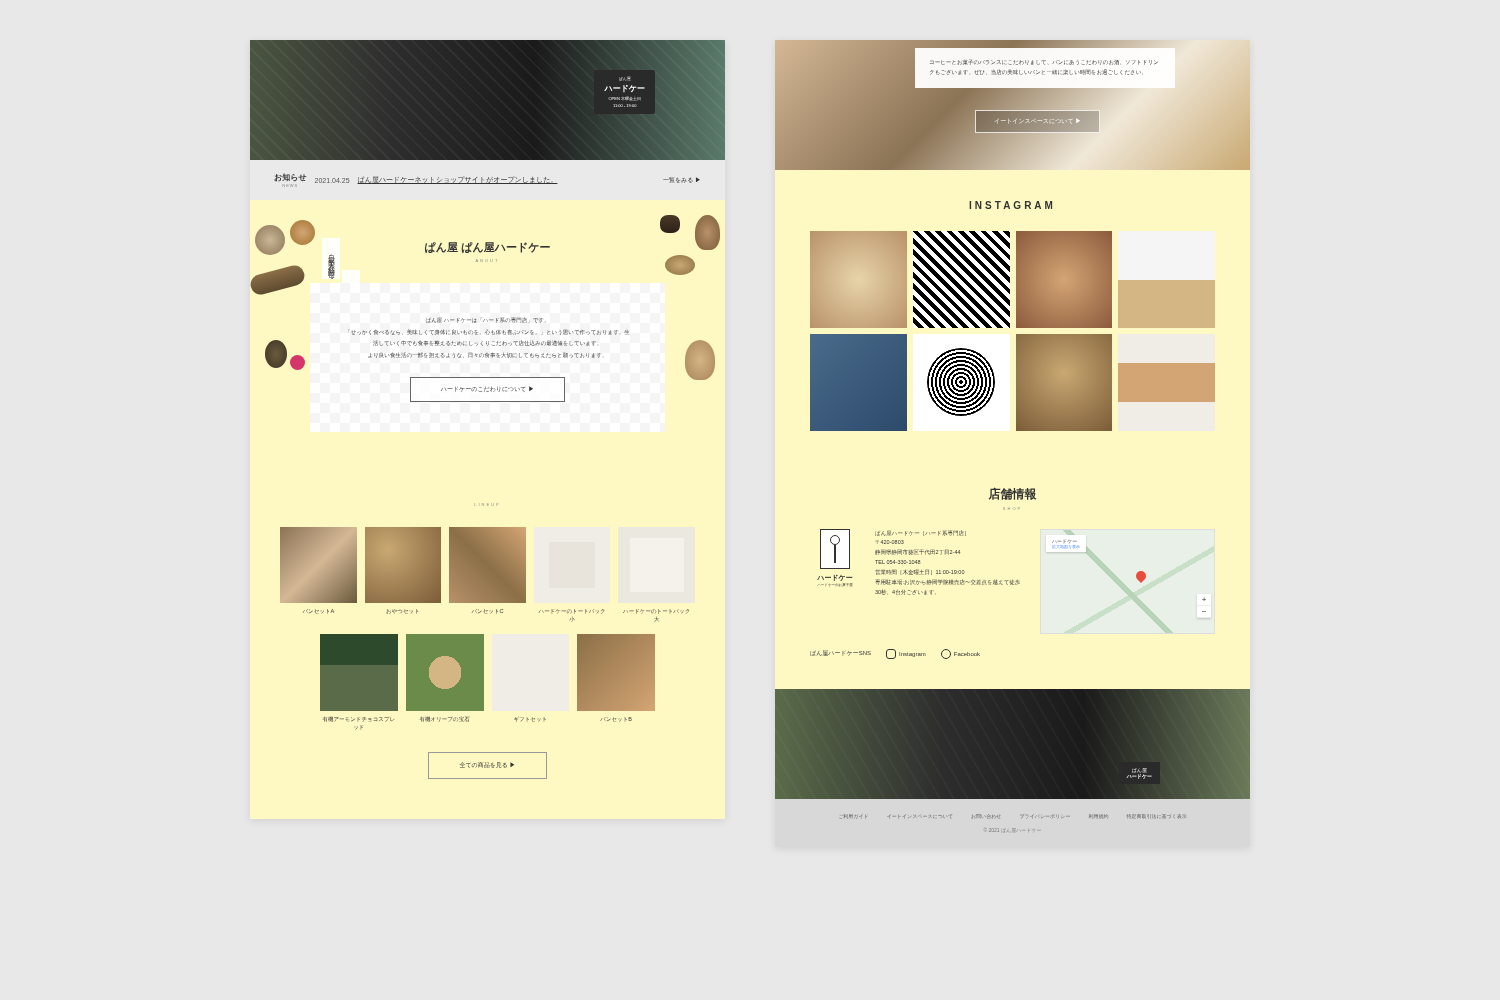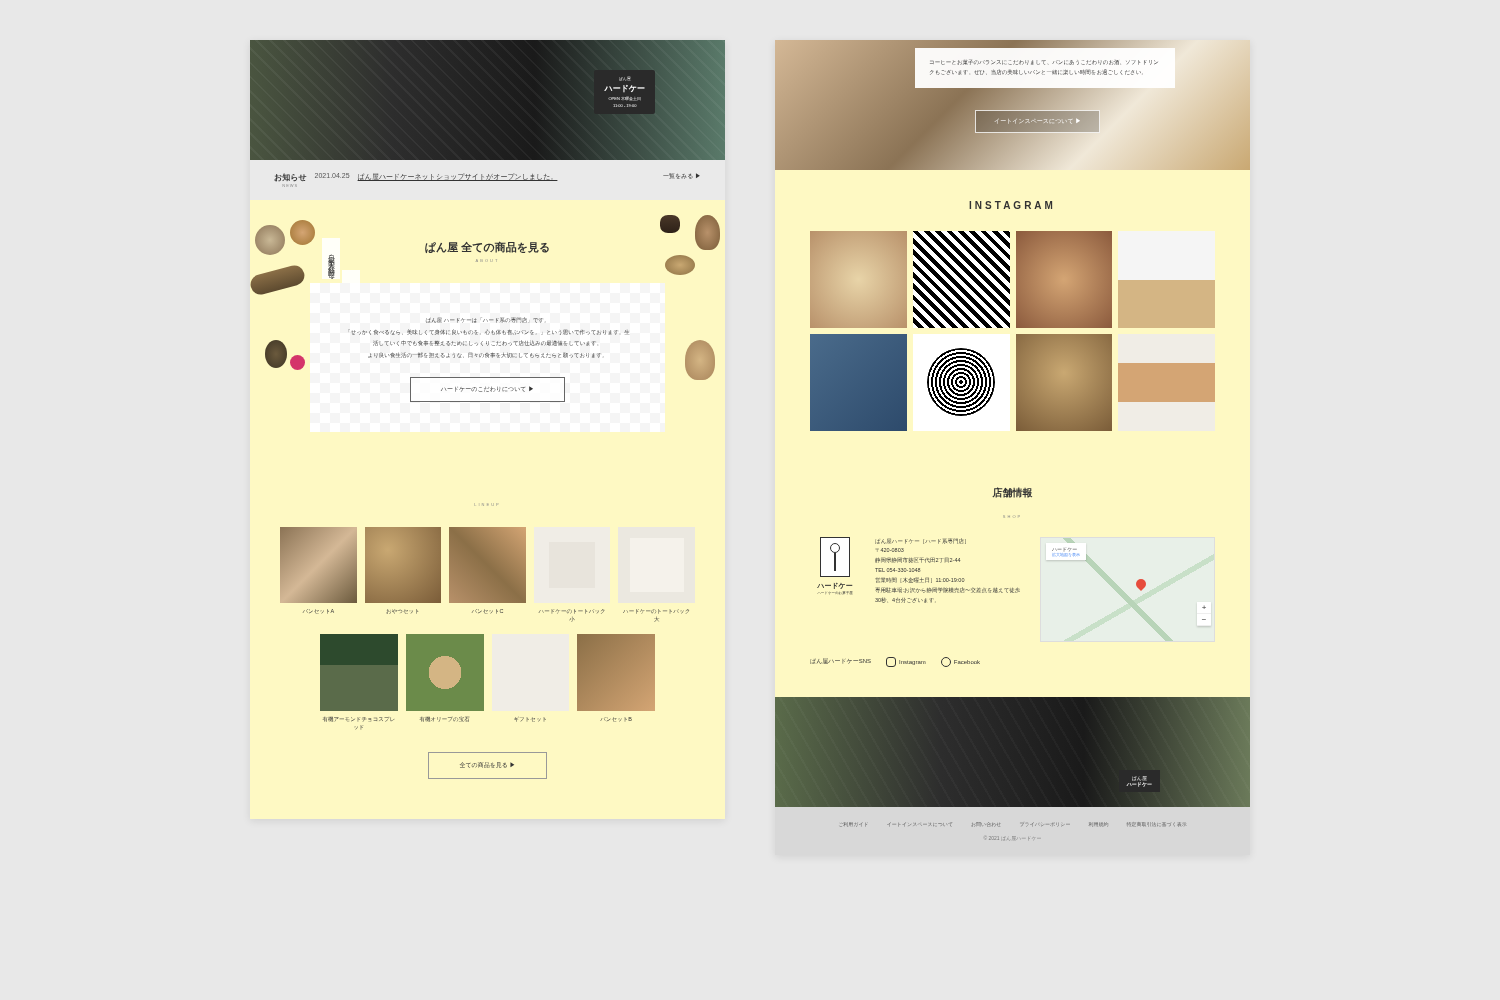--- a/index.html
+++ b/index.html
@@ -4,21 +4,21 @@
 <style>
 *{margin:0;padding:0;box-sizing:border-box}
 body{background:#e8e8e8;font-family:sans-serif;display:flex;gap:50px;justify-content:center;padding:40px 20px;align-items:flex-start}
 .page{background:#fef9c3;width:475px;font-size:7px;color:#333;position:relative;box-shadow:0 2px 8px rgba(0,0,0,0.1)}
 .hero{height:120px;background:linear-gradient(90deg,#4a5540 0%,#2d2d2d 30%,#1a1a1a 60%,#5a7a6a 100%);position:relative;overflow:hidden}
 .hero::before{content:"";position:absolute;inset:0;background:repeating-linear-gradient(45deg,transparent 0 8px,rgba(255,255,255,0.05) 8px 10px)}
 .hero-sign{position:absolute;right:70px;top:30px;background:#2a2a2a;padding:6px 10px;color:#fff;font-size:6px;text-align:center;border-radius:2px}
 .hero-sign .tagline{font-size:4px;margin-bottom:2px}
 .hero-sign .name{font-weight:bold;font-size:8px}
 .hero-sign .hours{font-size:4px;margin-top:2px}
-.news-bar{background:#eaeaea;padding:12px 24px;display:flex;gap:8px}
+.news-bar{background:#eaeaea;padding:12px 24px;display:flex;align-items:center;gap:8px}
 .news-label{text-align:center}
 .news-label .jp{font-size:8px;font-weight:bold}
 .news-label .en{font-size:4px;color:#888;letter-spacing:1px}
 .news-date{color:#555}
 .news-link{text-decoration:underline;flex:1}
 .news-more{font-size:6px}
 .about{padding:40px 0 30px;position:relative;text-align:center}
 .about h2{font-size:11px;margin-bottom:3px}
 .about .sub{font-size:4px;color:#888;letter-spacing:2px}
 .about-box{background:repeating-conic-gradient(#f5f5f5 0 25%,#fff 0 50%) 0 0/20px 20px;margin:20px 60px;padding:30px 35px;position:relative}
@@ -69,21 +69,21 @@
 .ig1{background:radial-gradient(circle,#e8d4a8,#b8916a)}
 .ig2{background:repeating-linear-gradient(45deg,#fff 0 4px,#000 4px 8px)}
 .ig3{background:radial-gradient(circle,#d4a574,#8b5a3d)}
 .ig4{background:linear-gradient(#f5f5f5 50%,#d4b584 50%)}
 .ig5{background:linear-gradient(135deg,#4a6b8b,#2d4a6b)}
 .ig6{background:#fff;position:relative}
 .ig6::after{content:"";position:absolute;inset:15%;background:repeating-radial-gradient(circle,#000 0 2px,#fff 2px 4px);border-radius:50%}
 .ig7{background:radial-gradient(circle at 50% 40%,#c9a872,#7a5c38)}
 .ig8{background:linear-gradient(#f0ede6 30%,#d4a574 30% 70%,#f0ede6 70%)}
 .shop{padding:25px 35px 30px;text-align:center}
-.shop h2{font-size:10px;margin-bottom:14px}
+.shop h2{font-size:12px;margin-bottom:3px}
 .shop .sub{font-size:4px;color:#888;letter-spacing:2px;margin-bottom:18px}
 .shop-body{display:flex;gap:15px;text-align:left;align-items:flex-start}
 .shop-logo{width:50px;text-align:center;font-size:5px}
 .shop-logo .icon{width:30px;height:40px;margin:0 auto 4px;background:#fff;border:1px solid #333;position:relative}
 .shop-logo .icon::before{content:"";position:absolute;left:50%;top:5px;width:8px;height:8px;border:1px solid #333;border-radius:50%;transform:translateX(-50%)}
 .shop-logo .icon::after{content:"";position:absolute;left:50%;top:15px;width:2px;height:18px;background:#333;transform:translateX(-50%)}
 .shop-info{flex:1;font-size:5.5px;line-height:1.8}
 .shop-map{width:175px;height:105px;background:#e8f0e8;position:relative;border:1px solid #ddd}
 .shop-map::before{content:"";position:absolute;inset:0;background:linear-gradient(45deg,transparent 45%,#b8d4b8 45% 48%,transparent 48%),linear-gradient(-30deg,transparent 40%,#c8e0c8 40% 43%,transparent 43%)}
 .map-pin{position:absolute;left:55%;top:40%;width:10px;height:10px;background:#e74c3c;border-radius:50% 50% 50% 0;transform:rotate(-45deg)}
@@ -128,21 +128,21 @@
     <div class="food f1"></div>
     <div class="food f2"></div>
     <div class="food f3"></div>
     <div class="food f4"></div>
     <div class="food f5"></div>
     <div class="food f6"></div>
     <div class="food f7"></div>
     <div class="food f8"></div>
     <div class="food f9"></div>
     <div class="food f10"></div>
-    <h2>ぱん屋 全ての商品を見る</h2>
+    <h2>ぱん屋 ぱん屋ハードケー</h2>
     <div class="sub">ABOUT</div>
     <div class="vert vert1">自家製天然酵母</div>
     <div class="vert vert2">こだわりの素材</div>
     <div class="about-box">
       <p>ぱん屋 ハードケーは「ハード系の専門店」です。</p>
       <p>「せっかく食べるなら、美味しくて身体に良いものを。心も体も喜ぶパンを。」という思いで作っております。生活していく中でも食事を整えるためにしっくりこだわって店仕込みの最適値をしています。</p>
       <p>より良い食生活の一部を担えるような、日々の食事を大切にしてもらえたらと願っております。</p>
       <a class="about-btn">ハードケーのこだわりについて ▶</a>
     </div>
   </div>

